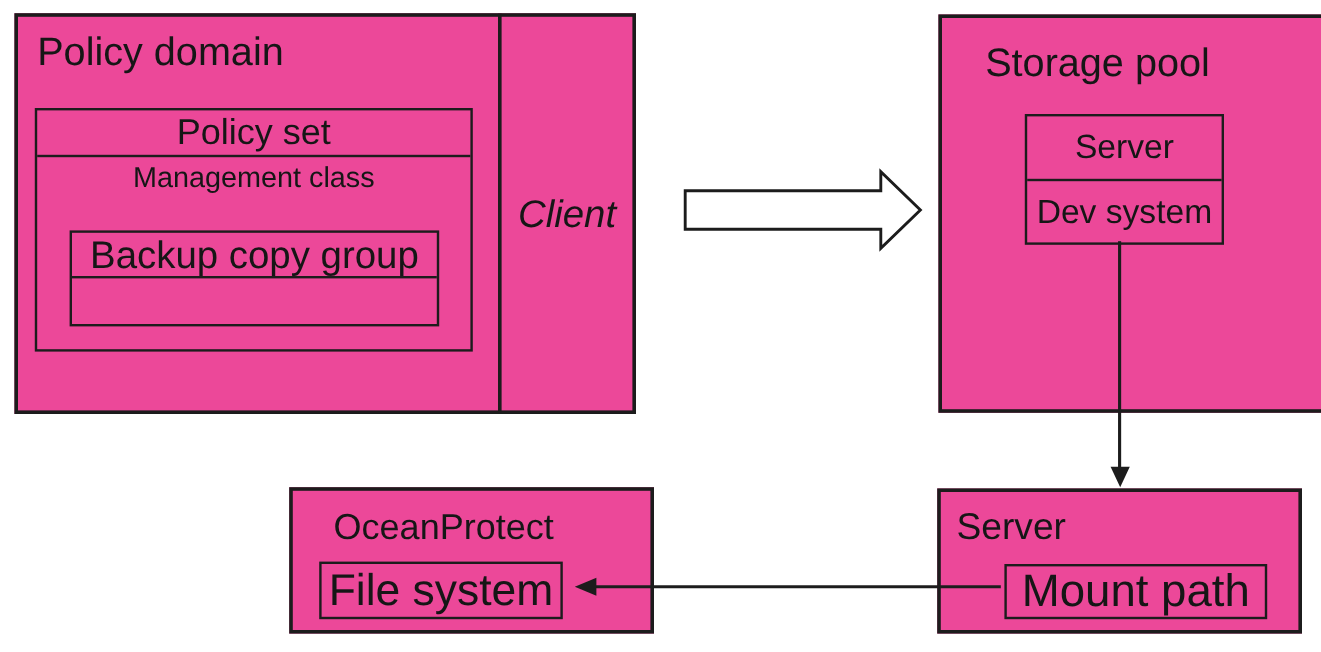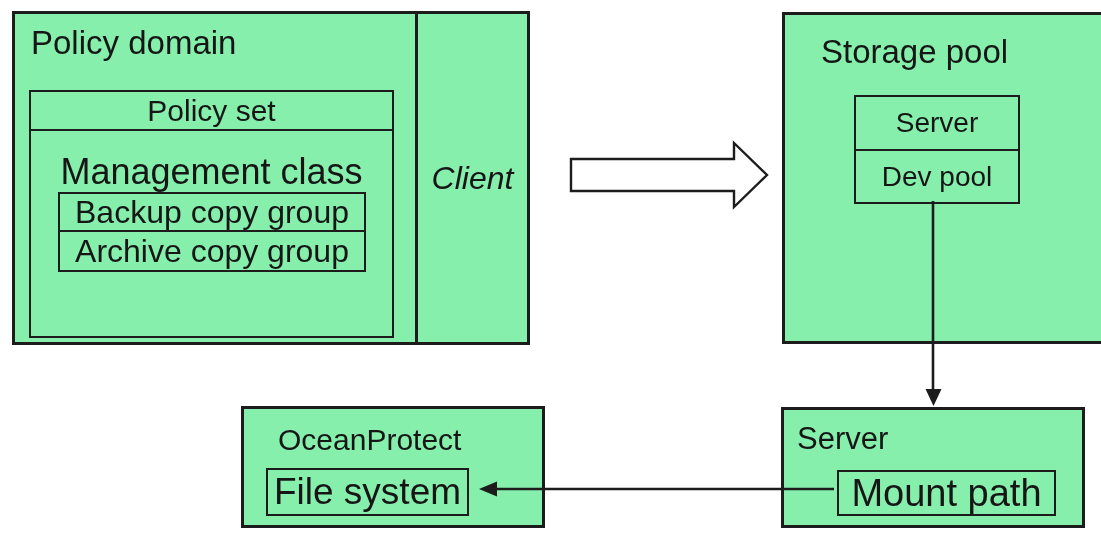--- a/index.html
+++ b/index.html
@@ -1,68 +1,67 @@
 <!DOCTYPE html>
 <html><head>
 <meta charset="utf-8">
 <style>
   html, body { margin:0; padding:0; background:#ffffff; }
   .stage {
     position:relative; width:1101px; height:543px; background:#ffffff;
     font-family:"Liberation Sans", sans-serif; color:#161616; overflow:hidden;
   }
-  .box { position:absolute; box-sizing:border-box; background:#86efac; }
+  .box { position:absolute; box-sizing:border-box; background:#ec4899; }
   .outer { border:3px solid #1c1c1c; }
   .inner { border:2px solid #1c1c1c; }
   .lbl { position:absolute; white-space:nowrap; line-height:1; }
   .center-flex { display:flex; align-items:center; justify-content:center; }
   .arrows { position:absolute; left:0; top:0; width:1101px; height:543px; z-index:6; pointer-events:none; }
   
   .ps-header { box-sizing:border-box; height:39px; border-bottom:2px solid #1c1c1c;
                display:flex; align-items:center; justify-content:center; font-size:30px; }
-  .mgmt { margin-top:20px; text-align:center; font-size:36px; }
+  .mgmt { margin-top:4px; text-align:center; font-size:24px; }
   .copy-groups { position:absolute; left:27px; top:100px; width:308px; height:80px;
                  box-sizing:border-box; border:2px solid #1c1c1c;text-align:center; }
   .copy-row { box-sizing:border-box; height:38px; display:flex; align-items:center;
               justify-content:center; font-size:32px; }
   .copy-row.first { border-bottom:2px solid #1c1c1c; }
   
   .pool-inner-row { box-sizing:border-box; height:52px; display:flex; align-items:center;
                     justify-content:center; font-size:28px; }
   .pool-inner-row.first { border-bottom:2px solid #1c1c1c; height:54px; }
 </style>
 </head>
 <body>
 
 <div class="stage">
 
   <div class="box outer" style="left:12px; top:11px; width:406px; height:334px;">
     <div class="lbl" style="left:16px; top:12px; font-size:33px;">Policy domain</div>
 
-    <div class="box inner" style="left:14px; top:76px; width:365px; height:248px;">
+    <div class="box inner" style="left:14px; top:76px; width:365px; height:203px;">
       <div class="ps-header">Policy set</div>
       <div class="mgmt">Management class</div>
 
       <div class="copy-groups">
         <div class="copy-row first">Backup copy group</div>
-        <div class="copy-row">Archive copy group</div>
       </div>
     </div>
   </div>
 
   <div class="box outer center-flex" style="left:415px; top:11px; width:115px; height:334px; font-size:32px;font-style:italic;">
     <span>Client</span>
   </div>
 
   <div class="box outer" style="left:782px; top:12px; width:340px; height:332px;">
     <div class="lbl" style="left:36px; top:20px; font-size:33px;">Storage pool</div>
 
     <div class="box inner" style="left:69px; top:80px; width:166px; height:109px;">
       <div class="pool-inner-row first">Server</div>
-      <div class="pool-inner-row">Dev pool</div>
+      <div class="pool-inner-row">Dev system</div>
     </div>
   </div>
 
   <div class="box outer" style="left:241px; top:406px; width:304px; height:122px;">
     <div class="lbl" style="left:34px; top:16px; font-size:30px;">OceanProtect</div>
     <div class="box inner center-flex" style="left:22px; top:59px; width:203px; height:48px; font-size:37px;">
       <span>File system</span>
     </div>
   </div>
 

